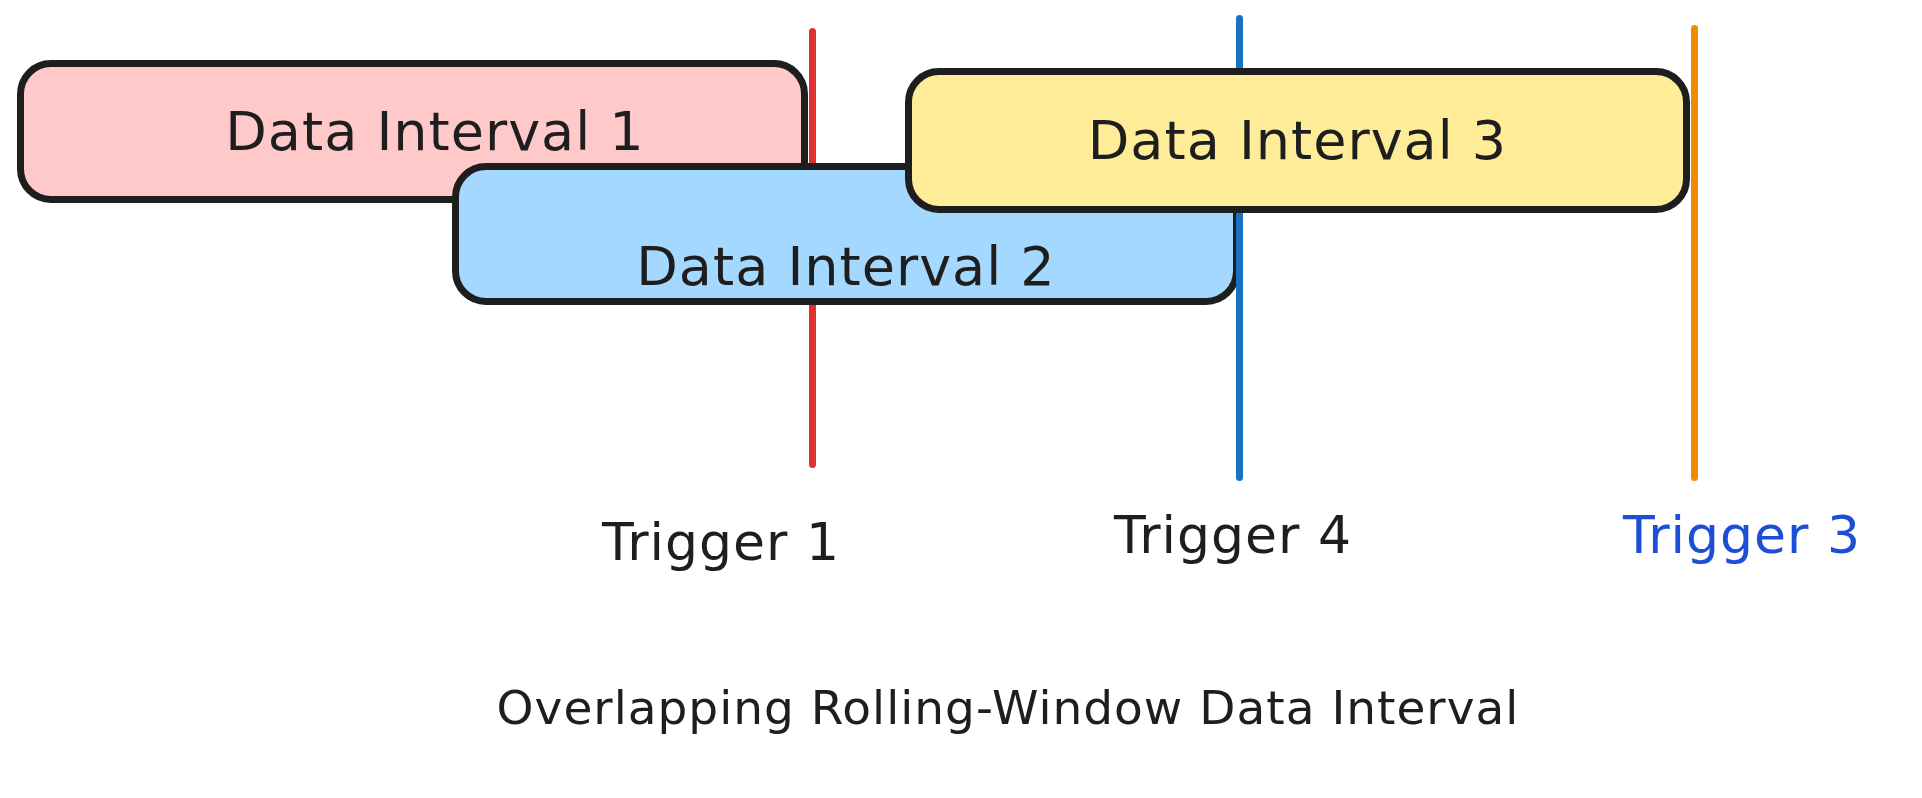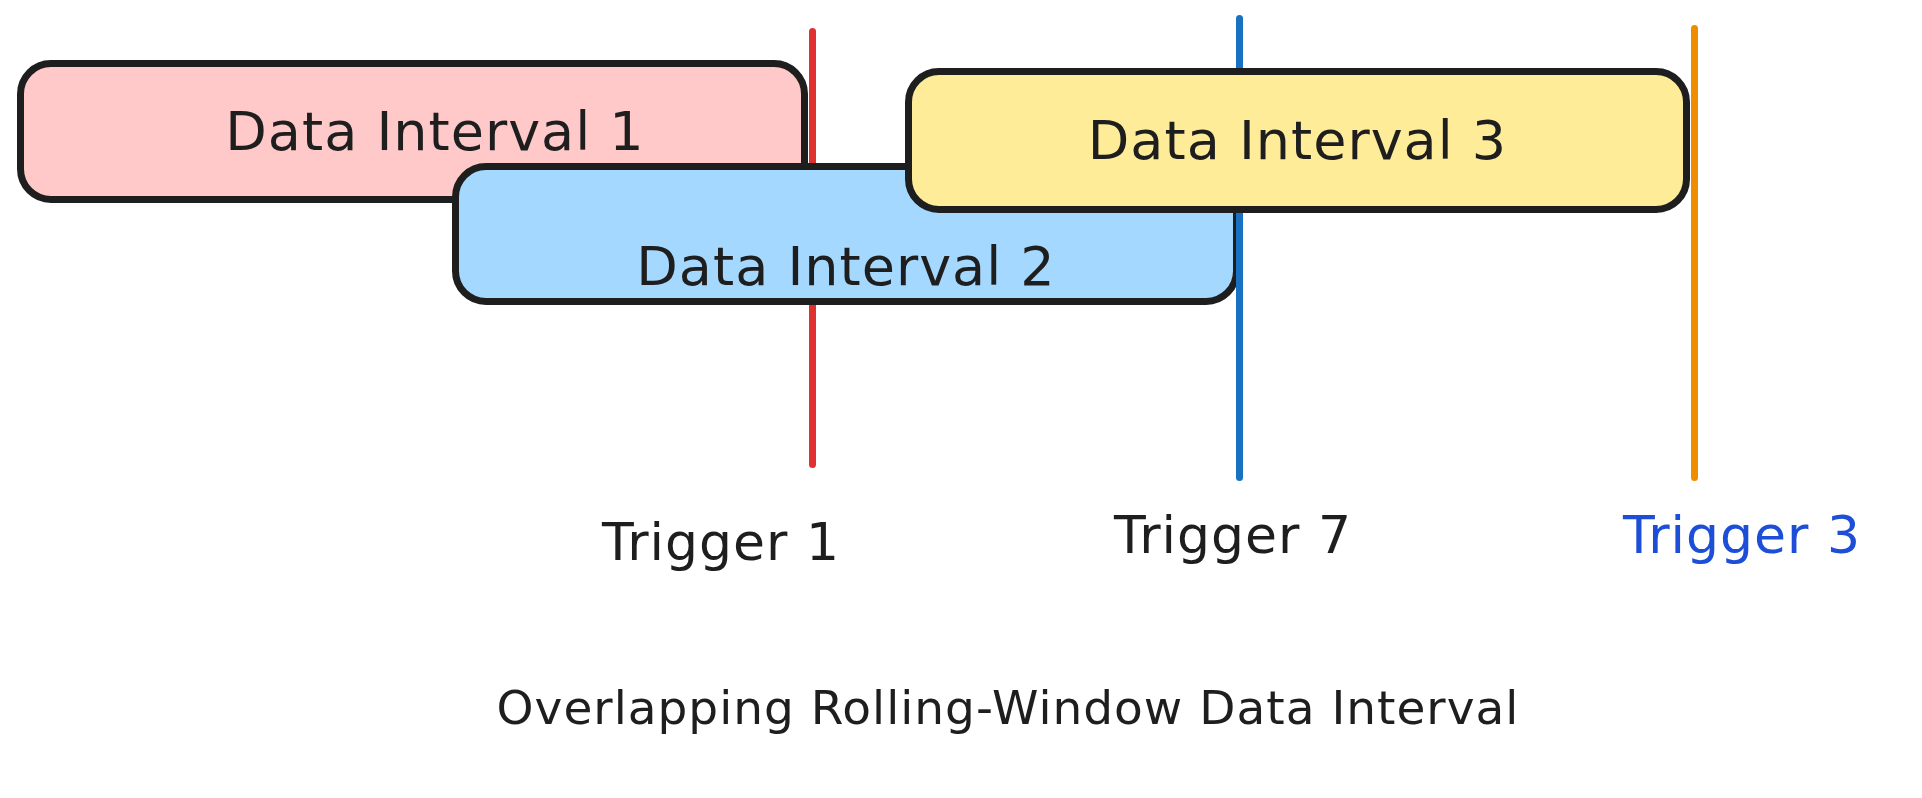--- a/index.html
+++ b/index.html
@@ -80,19 +80,19 @@
   <div class="box box2" style="background-color: rgb(165, 216, 255); border-color: rgb(30, 30, 30); align-items: flex-end;">
     <span class="box-label" style="color: rgb(30, 30, 30);">Data Interval 2</span>
   </div>
 
   <div class="box box3" style="background-color: rgb(255, 236, 153); border-color: rgb(30, 30, 30);">
     <span class="box-label" style="color: rgb(30, 30, 30);">Data Interval 3</span>
   </div>
 
   <div class="trigger-label t1" style="color: rgb(30, 30, 30);">Trigger 1</div>
 
-  <div class="trigger-label t2" style="color: rgb(30, 30, 30);">Trigger 7</div>
+  <div class="trigger-label t2" style="color: rgb(30, 30, 30);">Trigger 4</div>
 
   <div class="trigger-label t3" style="color: #1d4ed8;">Trigger 3</div>
 
   <div class="diagram-title" style="color: rgb(30, 30, 30);">Overlapping Rolling-Window Data Interval</div>
 
 </div>
 
 </body></html>

